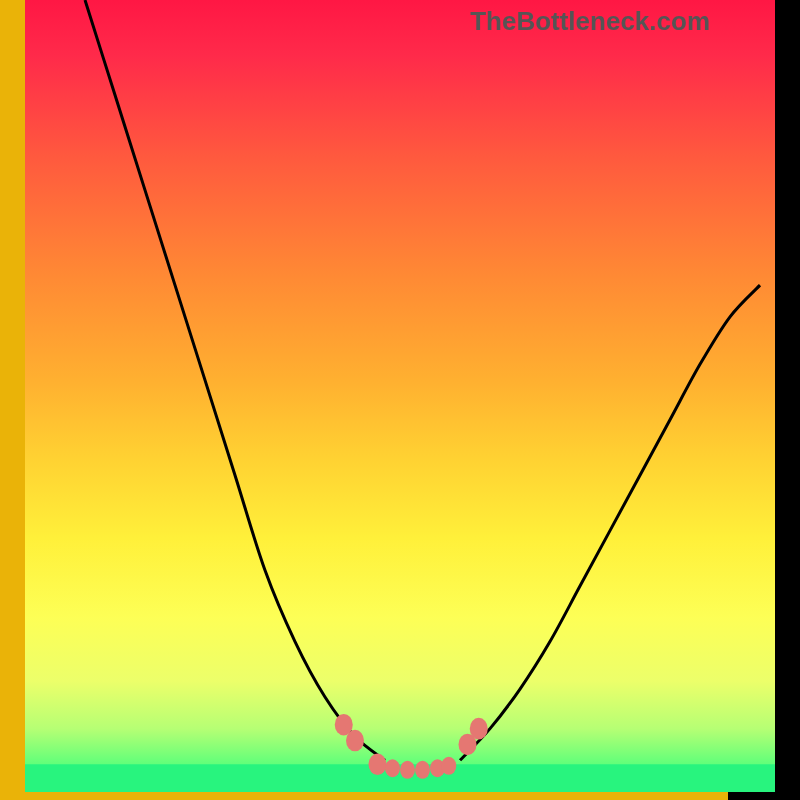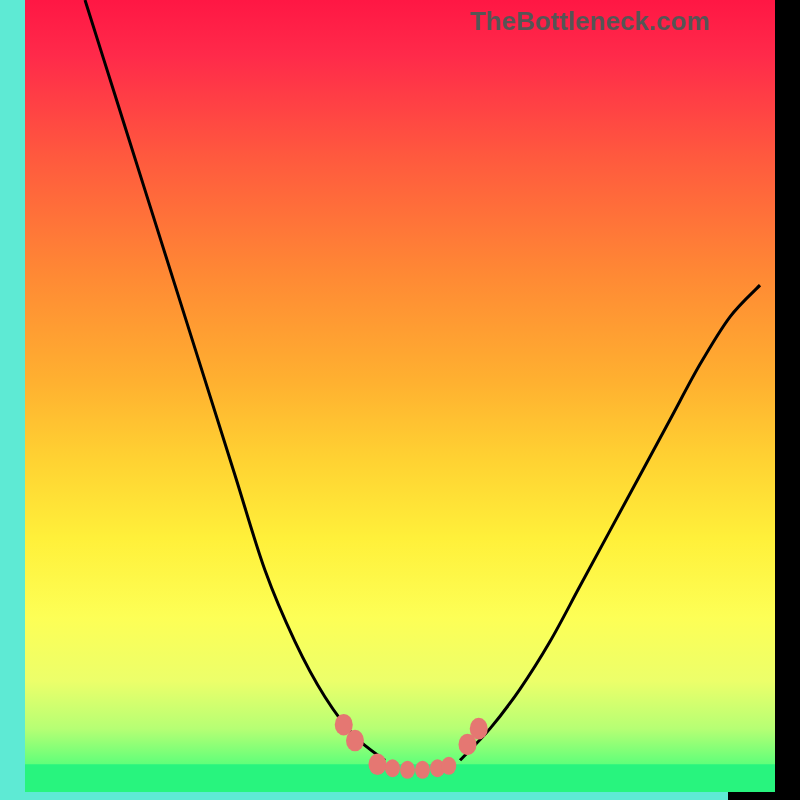--- a/index.html
+++ b/index.html
@@ -7,21 +7,21 @@
   padding: 0;
   width: 800px;
   height: 800px;
   background: #000;
   overflow: hidden;
 }
 .chart-wrap {
   position: relative;
   width: 728px;
   height: 800px;
-  background: #5eead4;
+  background: #eab308;
 }
 svg.chart {
   display: block;
   width: 800px;
   height: 800px;
 }
 .watermark {
   position: absolute;
   top: 6px;
   right: 18px;

